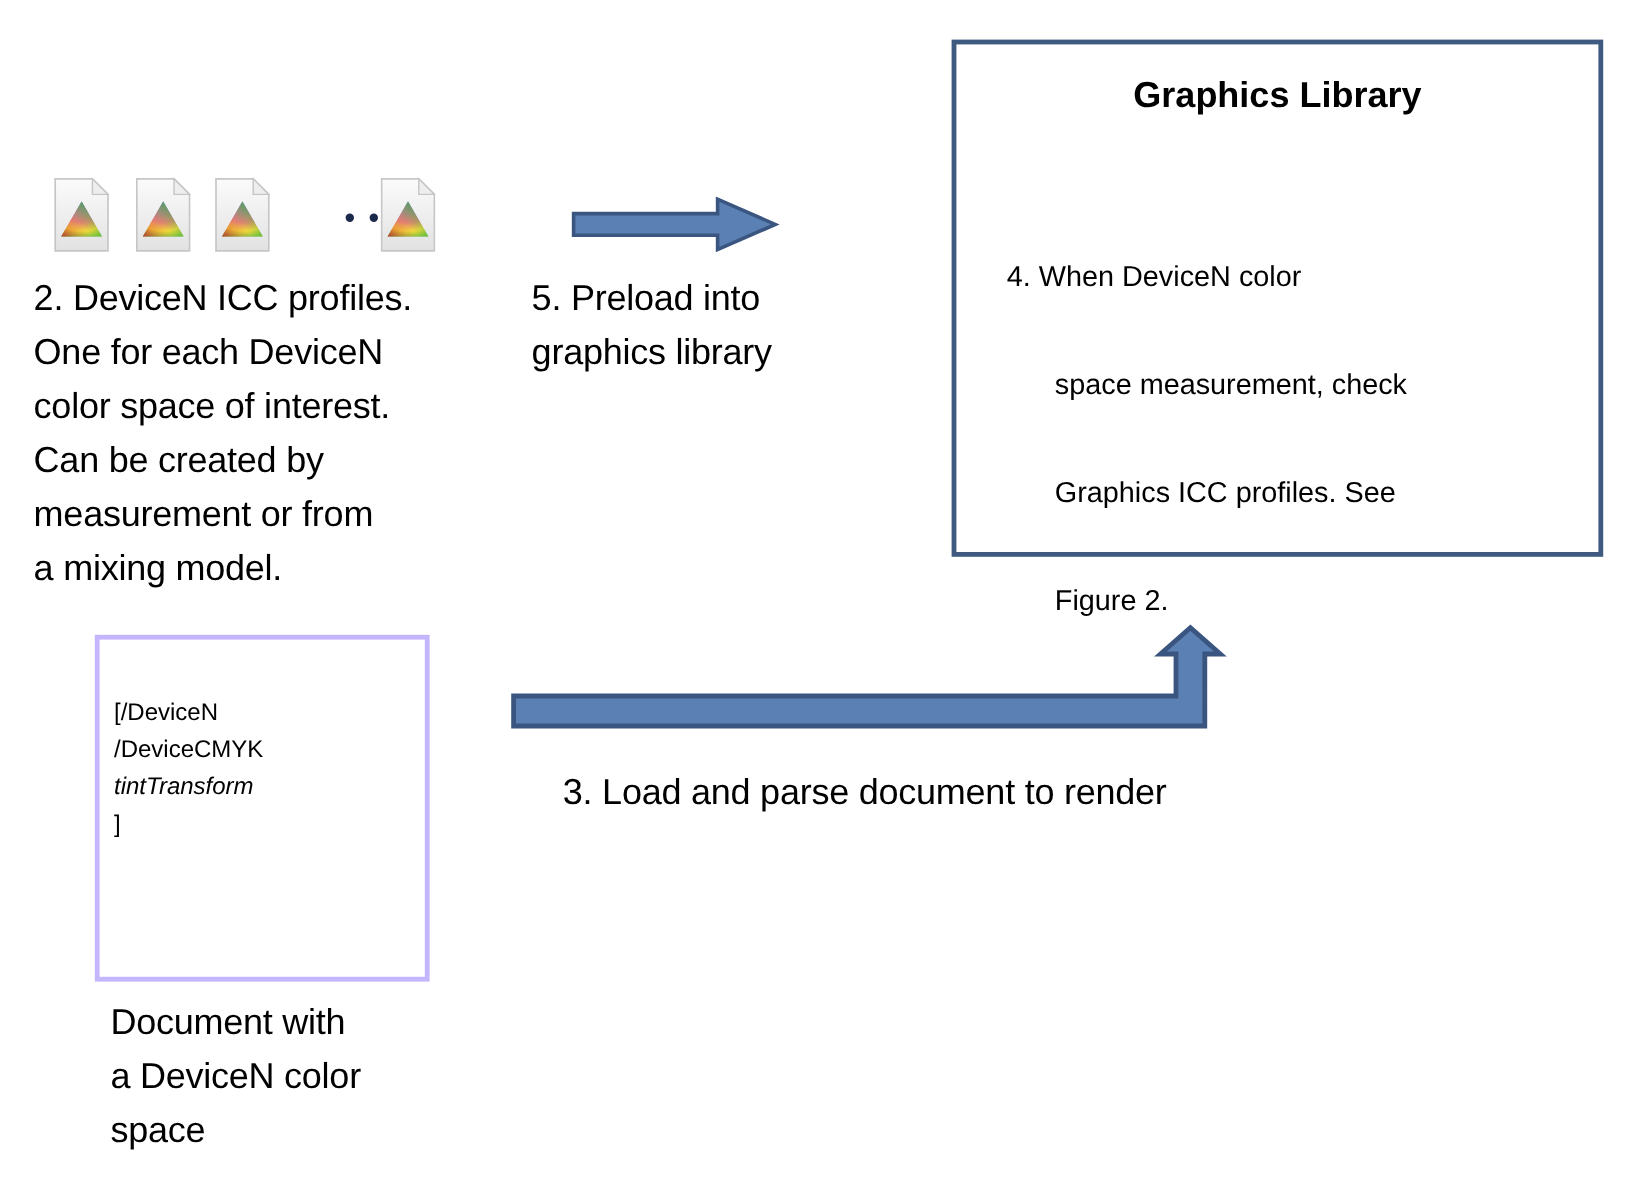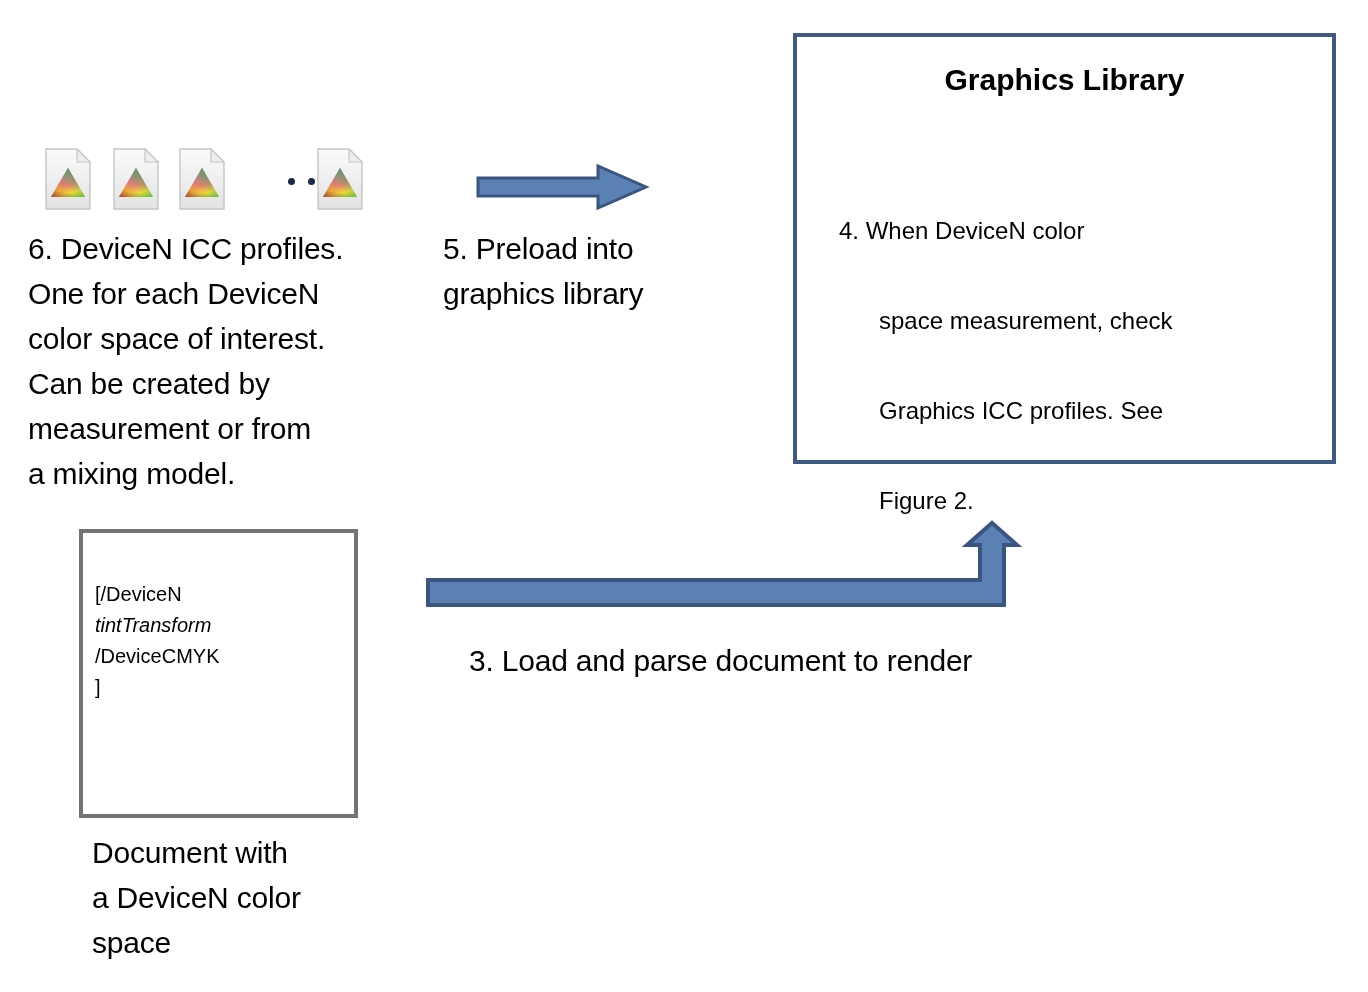--- a/index.html
+++ b/index.html
@@ -100,21 +100,21 @@
   #gfx-body .ln { display: block; }
   #gfx-body .ln.indented { padding-left: 40px; }
 
   
   #code-box {
     position: absolute;
     left: 79px;
     top: 529px;
     width: 279px;
     height: 289px;
-    border: 4px solid #737373;
+    border: 4px solid #c4b5fd;
     background: #ffffff;
     box-sizing: border-box;
   }
   #code-text {
     position: absolute;
     left: 12px;
     top: 46px;
     width: 260px;
     font-size: 20px;
     line-height: 31px;
@@ -189,21 +189,21 @@
     <div class="file-icon" style="left:272px;">
       <svg viewBox="0 0 46 62" xmlns="http://www.w3.org/2000/svg">
         <path d="M1 1 H32 L45 14 V61 H1 Z" fill="url(#pg1)" stroke="#c6c6c6" stroke-width="1.4"></path>
         <path d="M32 1 L45 14 H32 Z" fill="#eeeeee" stroke="#c6c6c6" stroke-width="1.2"></path>
         <polygon points="23,20 40,49 6,49" fill="url(#tri1)"></polygon>
         <polygon points="23,20 40,49 6,49" fill="url(#tri1b)"></polygon>
       </svg>
     </div>
   </div>
 
-  <div class="body-text" id="step1-text">6. DeviceN ICC profiles.
+  <div class="body-text" id="step1-text">2. DeviceN ICC profiles.
 One for each DeviceN
 color space of interest.
 Can be created by
 measurement or from
 a mixing model.</div>
 
   <svg class="arrow-svg" id="arrow-right" viewBox="0 0 185 55" xmlns="http://www.w3.org/2000/svg">
     <polygon points="8,18 128,18 128,6 176,27 128,48 128,36 8,36" fill="#5a80b4" stroke="#3a5680" stroke-width="3" stroke-linejoin="miter"></polygon>
   </svg>
 
@@ -216,22 +216,22 @@
       <span class="ln">4. When DeviceN color</span>
       <span class="ln indented">space measurement, check</span>
       <span class="ln indented">Graphics ICC profiles.  See</span>
       <span class="ln indented">Figure 2.</span>
     </div>
   </div>
 
   <div id="code-box">
     <div id="code-text">
       <span class="cl">[/DeviceN</span>
+      <span class="cl">/DeviceCMYK</span>
       <span class="cl ital">tintTransform</span>
-      <span class="cl">/DeviceCMYK</span>
       <span class="cl">]</span>
     </div>
   </div>
 
   <div class="body-text" id="doc-caption">Document with
 a DeviceN color
 space</div>
 
   <svg class="arrow-svg" id="arrow-bent" viewBox="0 0 610 100" xmlns="http://www.w3.org/2000/svg">
     <polygon points="8,65 560,65 560,30 547,30 572,8 597,30 584,30 584,90 8,90" fill="#5a80b4" stroke="#3a5680" stroke-width="4" stroke-linejoin="miter"></polygon>

